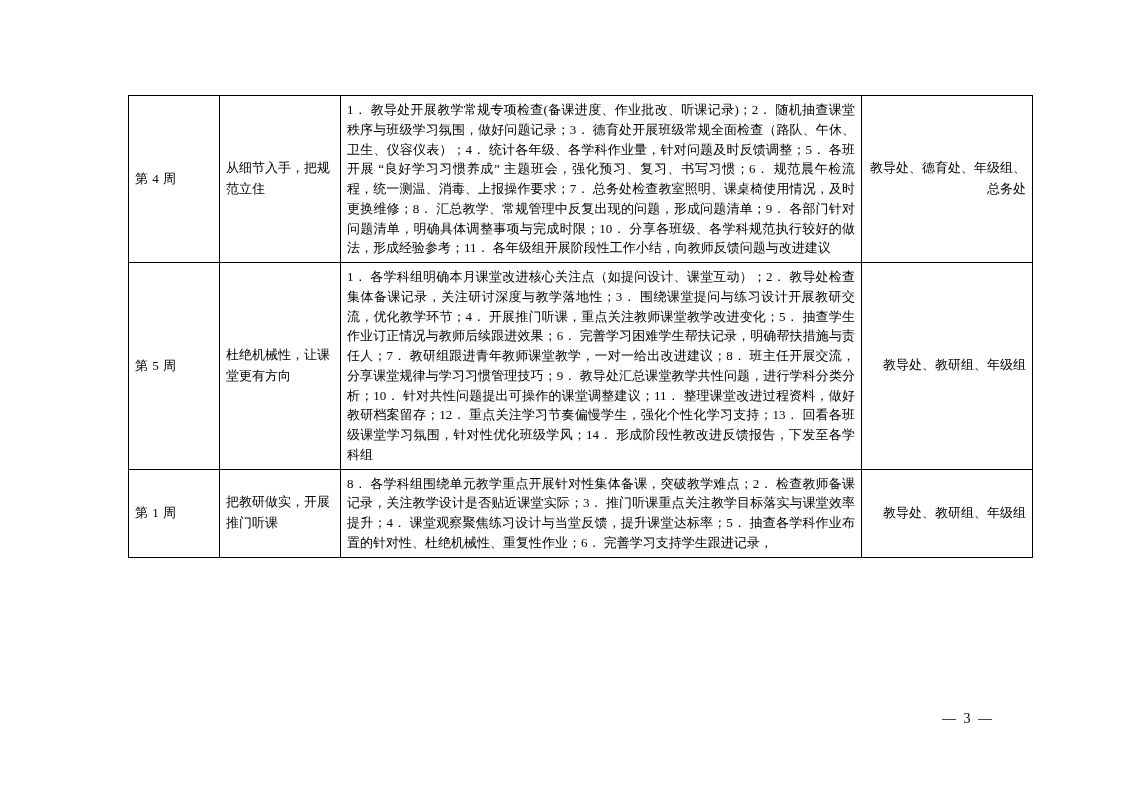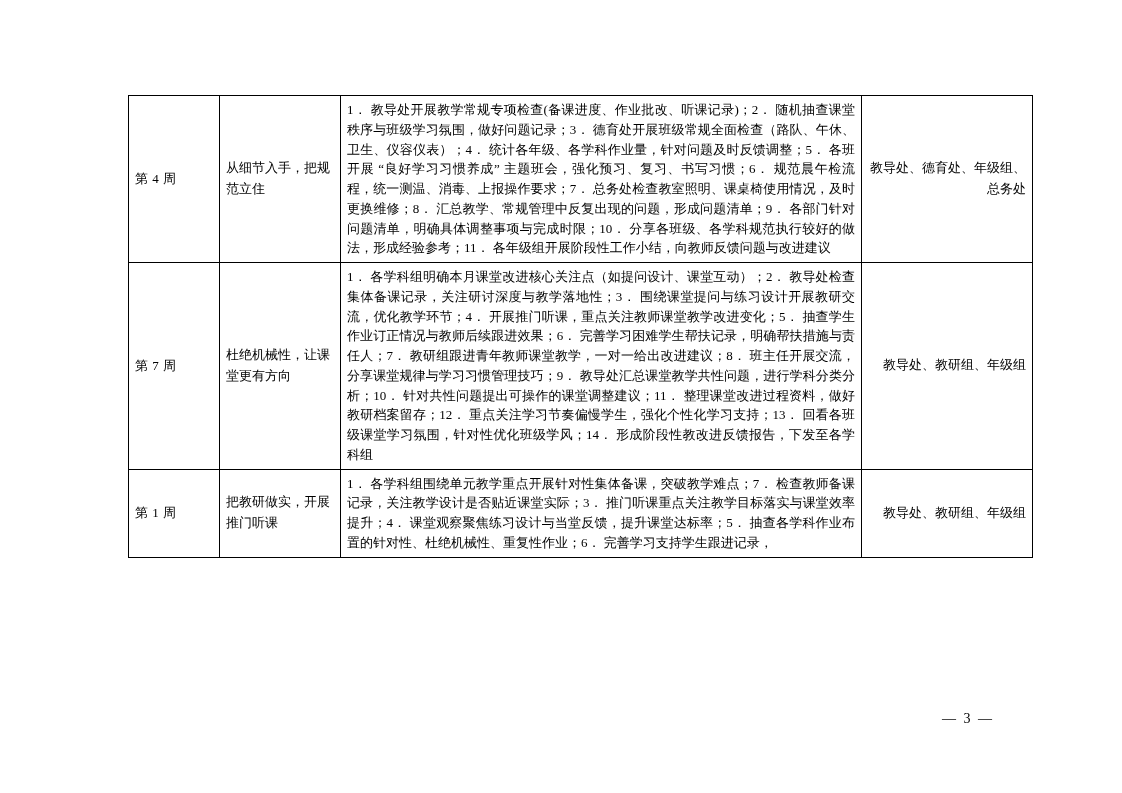--- a/index.html
+++ b/index.html
@@ -97,41 +97,41 @@
         </td>
         <td class="col-content">
           <span class="content-text">1． 教导处开展教学常规专项检查(备课进度、作业批改、听课记录)；2． 随机抽查课堂秩序与班级学习氛围，做好问题记录；3． 德育处开展班级常规全面检查（路队、午休、卫生、仪容仪表）；4． 统计各年级、各学科作业量，针对问题及时反馈调整；5． 各班开展 “良好学习习惯养成” 主题班会，强化预习、复习、书写习惯；6． 规范晨午检流程，统一测温、消毒、上报操作要求；7． 总务处检查教室照明、课桌椅使用情况，及时更换维修；8． 汇总教学、常规管理中反复出现的问题，形成问题清单；9． 各部门针对问题清单，明确具体调整事项与完成时限；10． 分享各班级、各学科规范执行较好的做法，形成经验参考；11． 各年级组开展阶段性工作小结，向教师反馈问题与改进建议</span>
         </td>
         <td class="col-dept">
           <span class="dept-text">教导处、德育处、年级组、总务处</span>
         </td>
       </tr>
       <tr>
         <td class="col-week">
-          <span class="week-label">第 7 周</span>
+          <span class="week-label">第 5 周</span>
         </td>
         <td class="col-theme">
           <span class="theme-text">杜绝机械性，让课堂更有方向</span>
         </td>
         <td class="col-content">
           <span class="content-text">1． 各学科组明确本月课堂改进核心关注点（如提问设计、课堂互动）；2． 教导处检查集体备课记录，关注研讨深度与教学落地性；3． 围绕课堂提问与练习设计开展教研交流，优化教学环节；4． 开展推门听课，重点关注教师课堂教学改进变化；5． 抽查学生作业订正情况与教师后续跟进效果；6． 完善学习困难学生帮扶记录，明确帮扶措施与责任人；7． 教研组跟进青年教师课堂教学，一对一给出改进建议；8． 班主任开展交流，分享课堂规律与学习习惯管理技巧；9． 教导处汇总课堂教学共性问题，进行学科分类分析；10． 针对共性问题提出可操作的课堂调整建议；11． 整理课堂改进过程资料，做好教研档案留存；12． 重点关注学习节奏偏慢学生，强化个性化学习支持；13． 回看各班级课堂学习氛围，针对性优化班级学风；14． 形成阶段性教改进反馈报告，下发至各学科组</span>
         </td>
         <td class="col-dept">
           <span class="dept-text">教导处、教研组、年级组</span>
         </td>
       </tr>
       <tr>
         <td class="col-week">
           <span class="week-label">第 1 周</span>
         </td>
         <td class="col-theme">
           <span class="theme-text">把教研做实，开展推门听课</span>
         </td>
         <td class="col-content">
-          <span class="content-text">1． 各学科组围绕单元教学重点开展针对性集体备课，突破教学难点；7． 检查教师备课记录，关注教学设计是否贴近课堂实际；3． 推门听课重点关注教学目标落实与课堂效率提升；4． 课堂观察聚焦练习设计与当堂反馈，提升课堂达标率；5． 抽查各学科作业布置的针对性、杜绝机械性、重复性作业；6． 完善学习支持学生跟进记录，</span>
+          <span class="content-text">8． 各学科组围绕单元教学重点开展针对性集体备课，突破教学难点；2． 检查教师备课记录，关注教学设计是否贴近课堂实际；3． 推门听课重点关注教学目标落实与课堂效率提升；4． 课堂观察聚焦练习设计与当堂反馈，提升课堂达标率；5． 抽查各学科作业布置的针对性、杜绝机械性、重复性作业；6． 完善学习支持学生跟进记录，</span>
         </td>
         <td class="col-dept">
           <span class="dept-text">教导处、教研组、年级组</span>
         </td>
       </tr>
     </tbody>
   </table>
 
   <div class="page-number">— 3 —</div>
 

